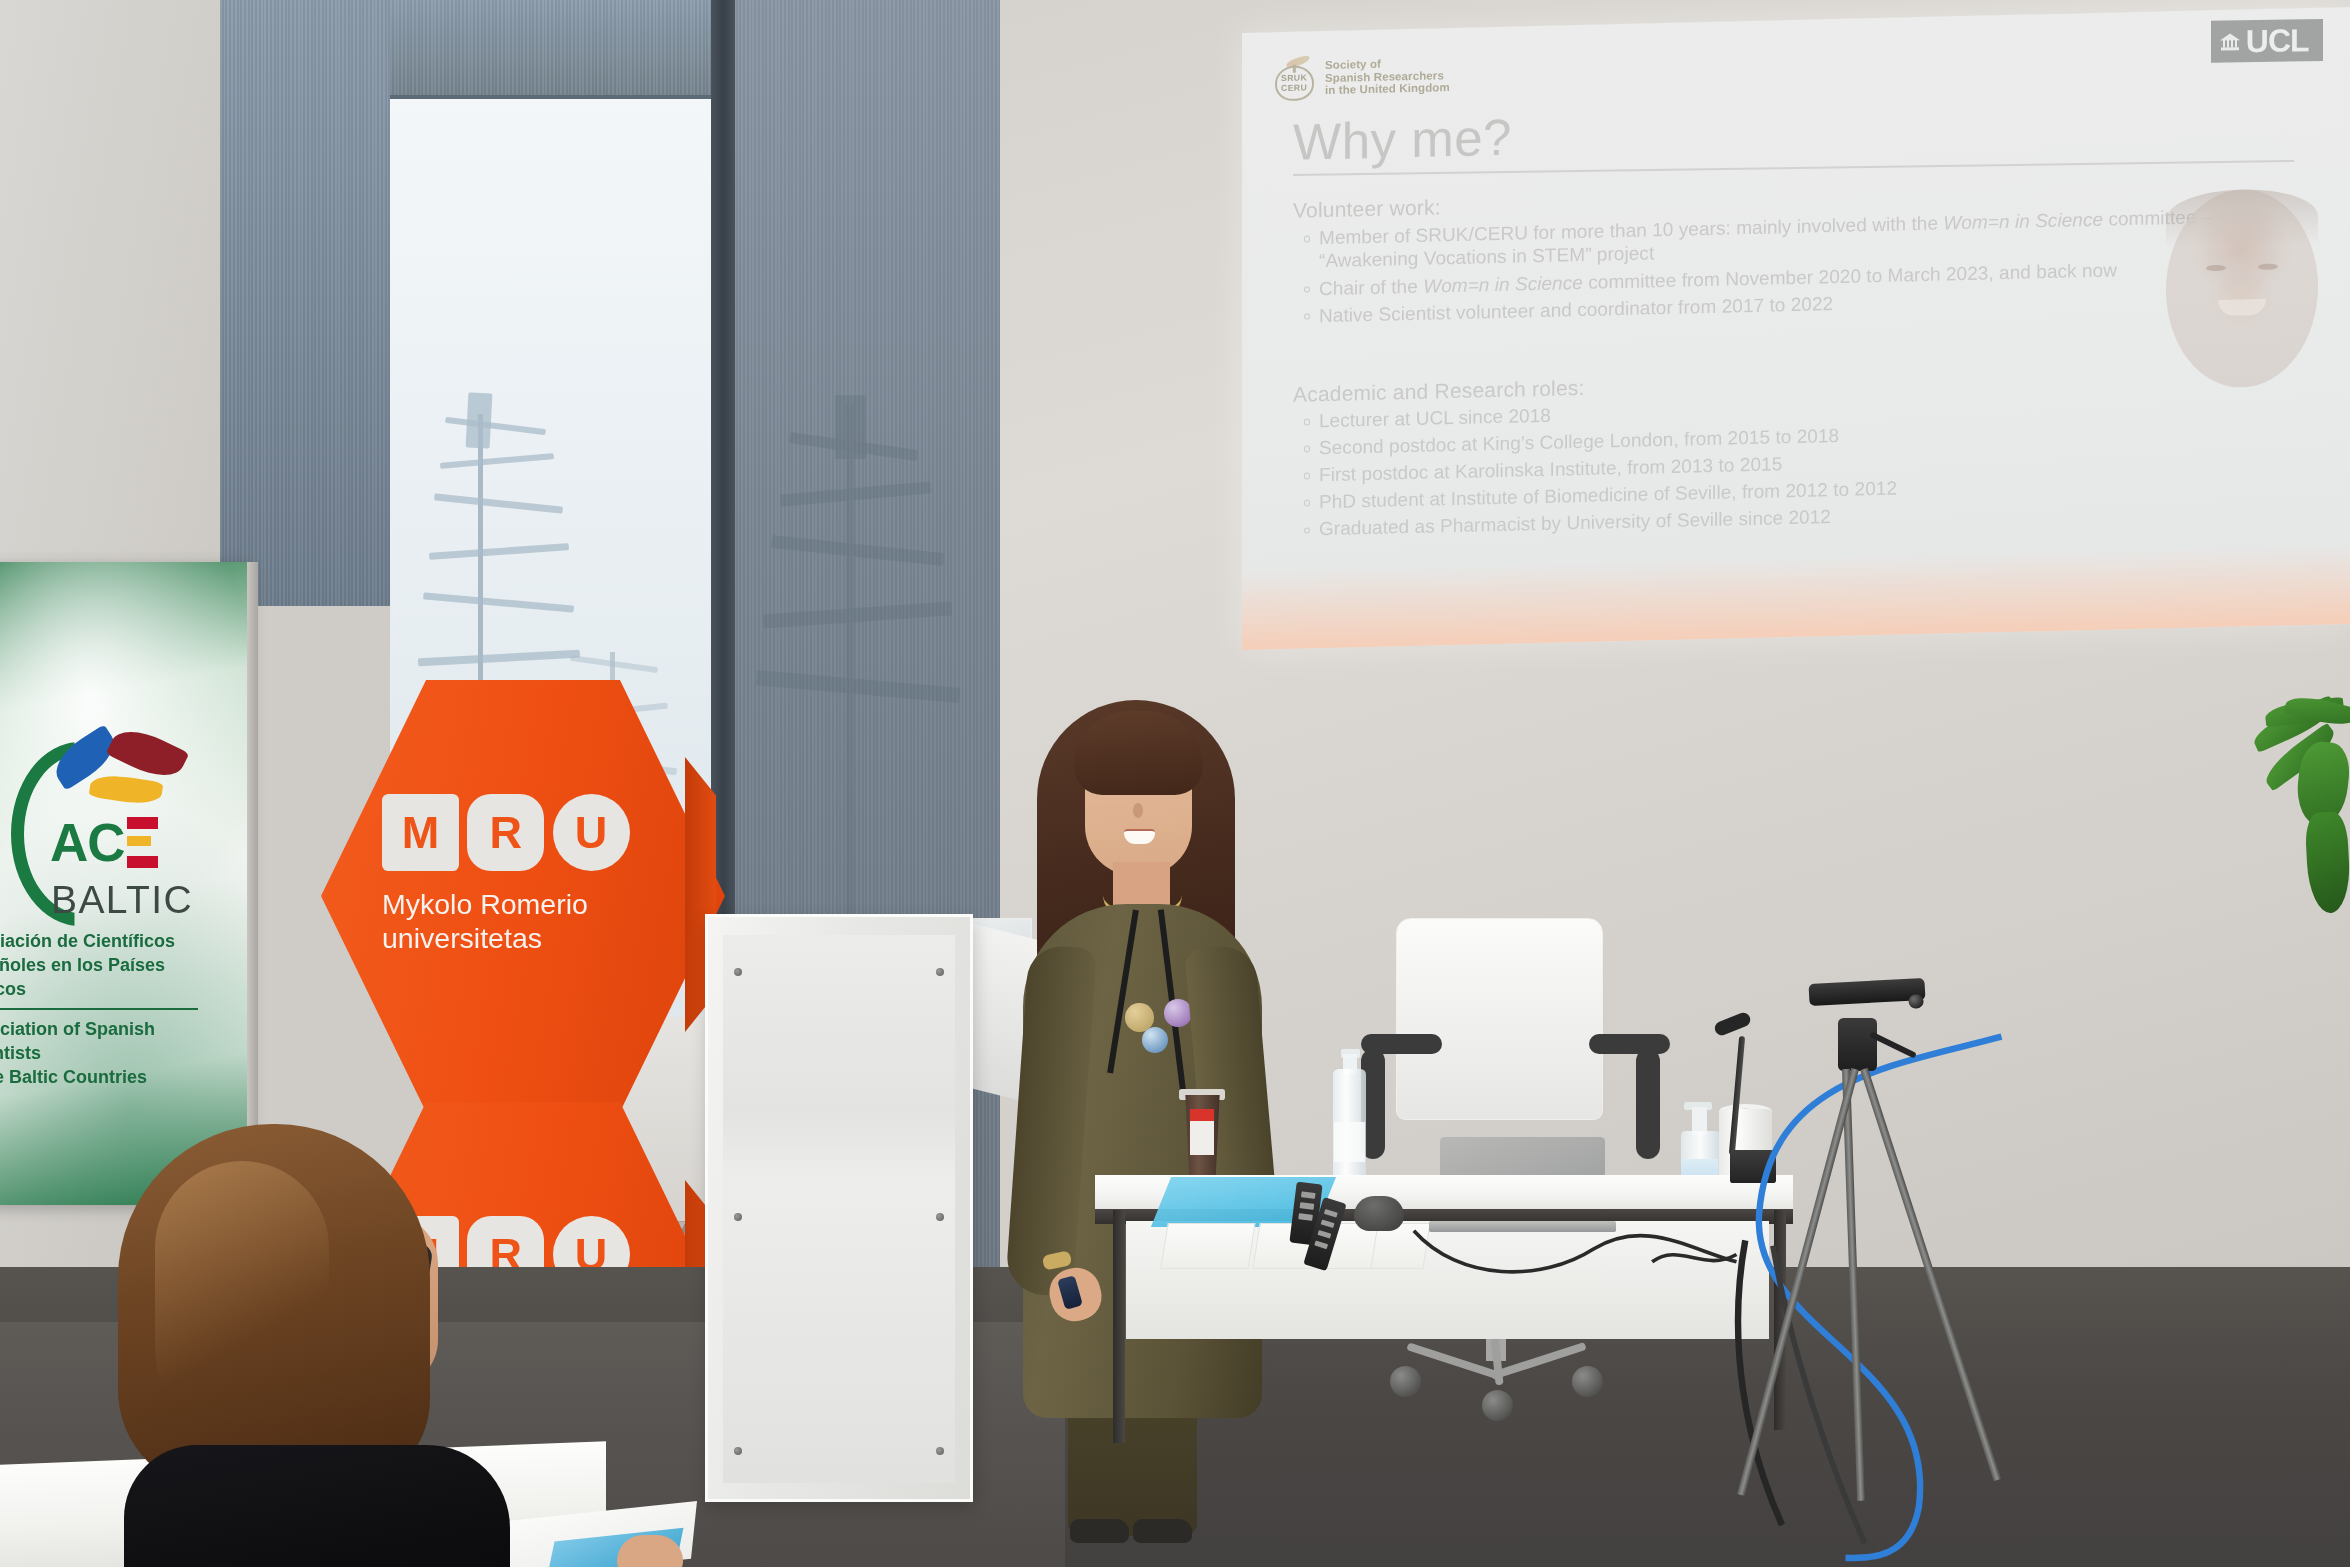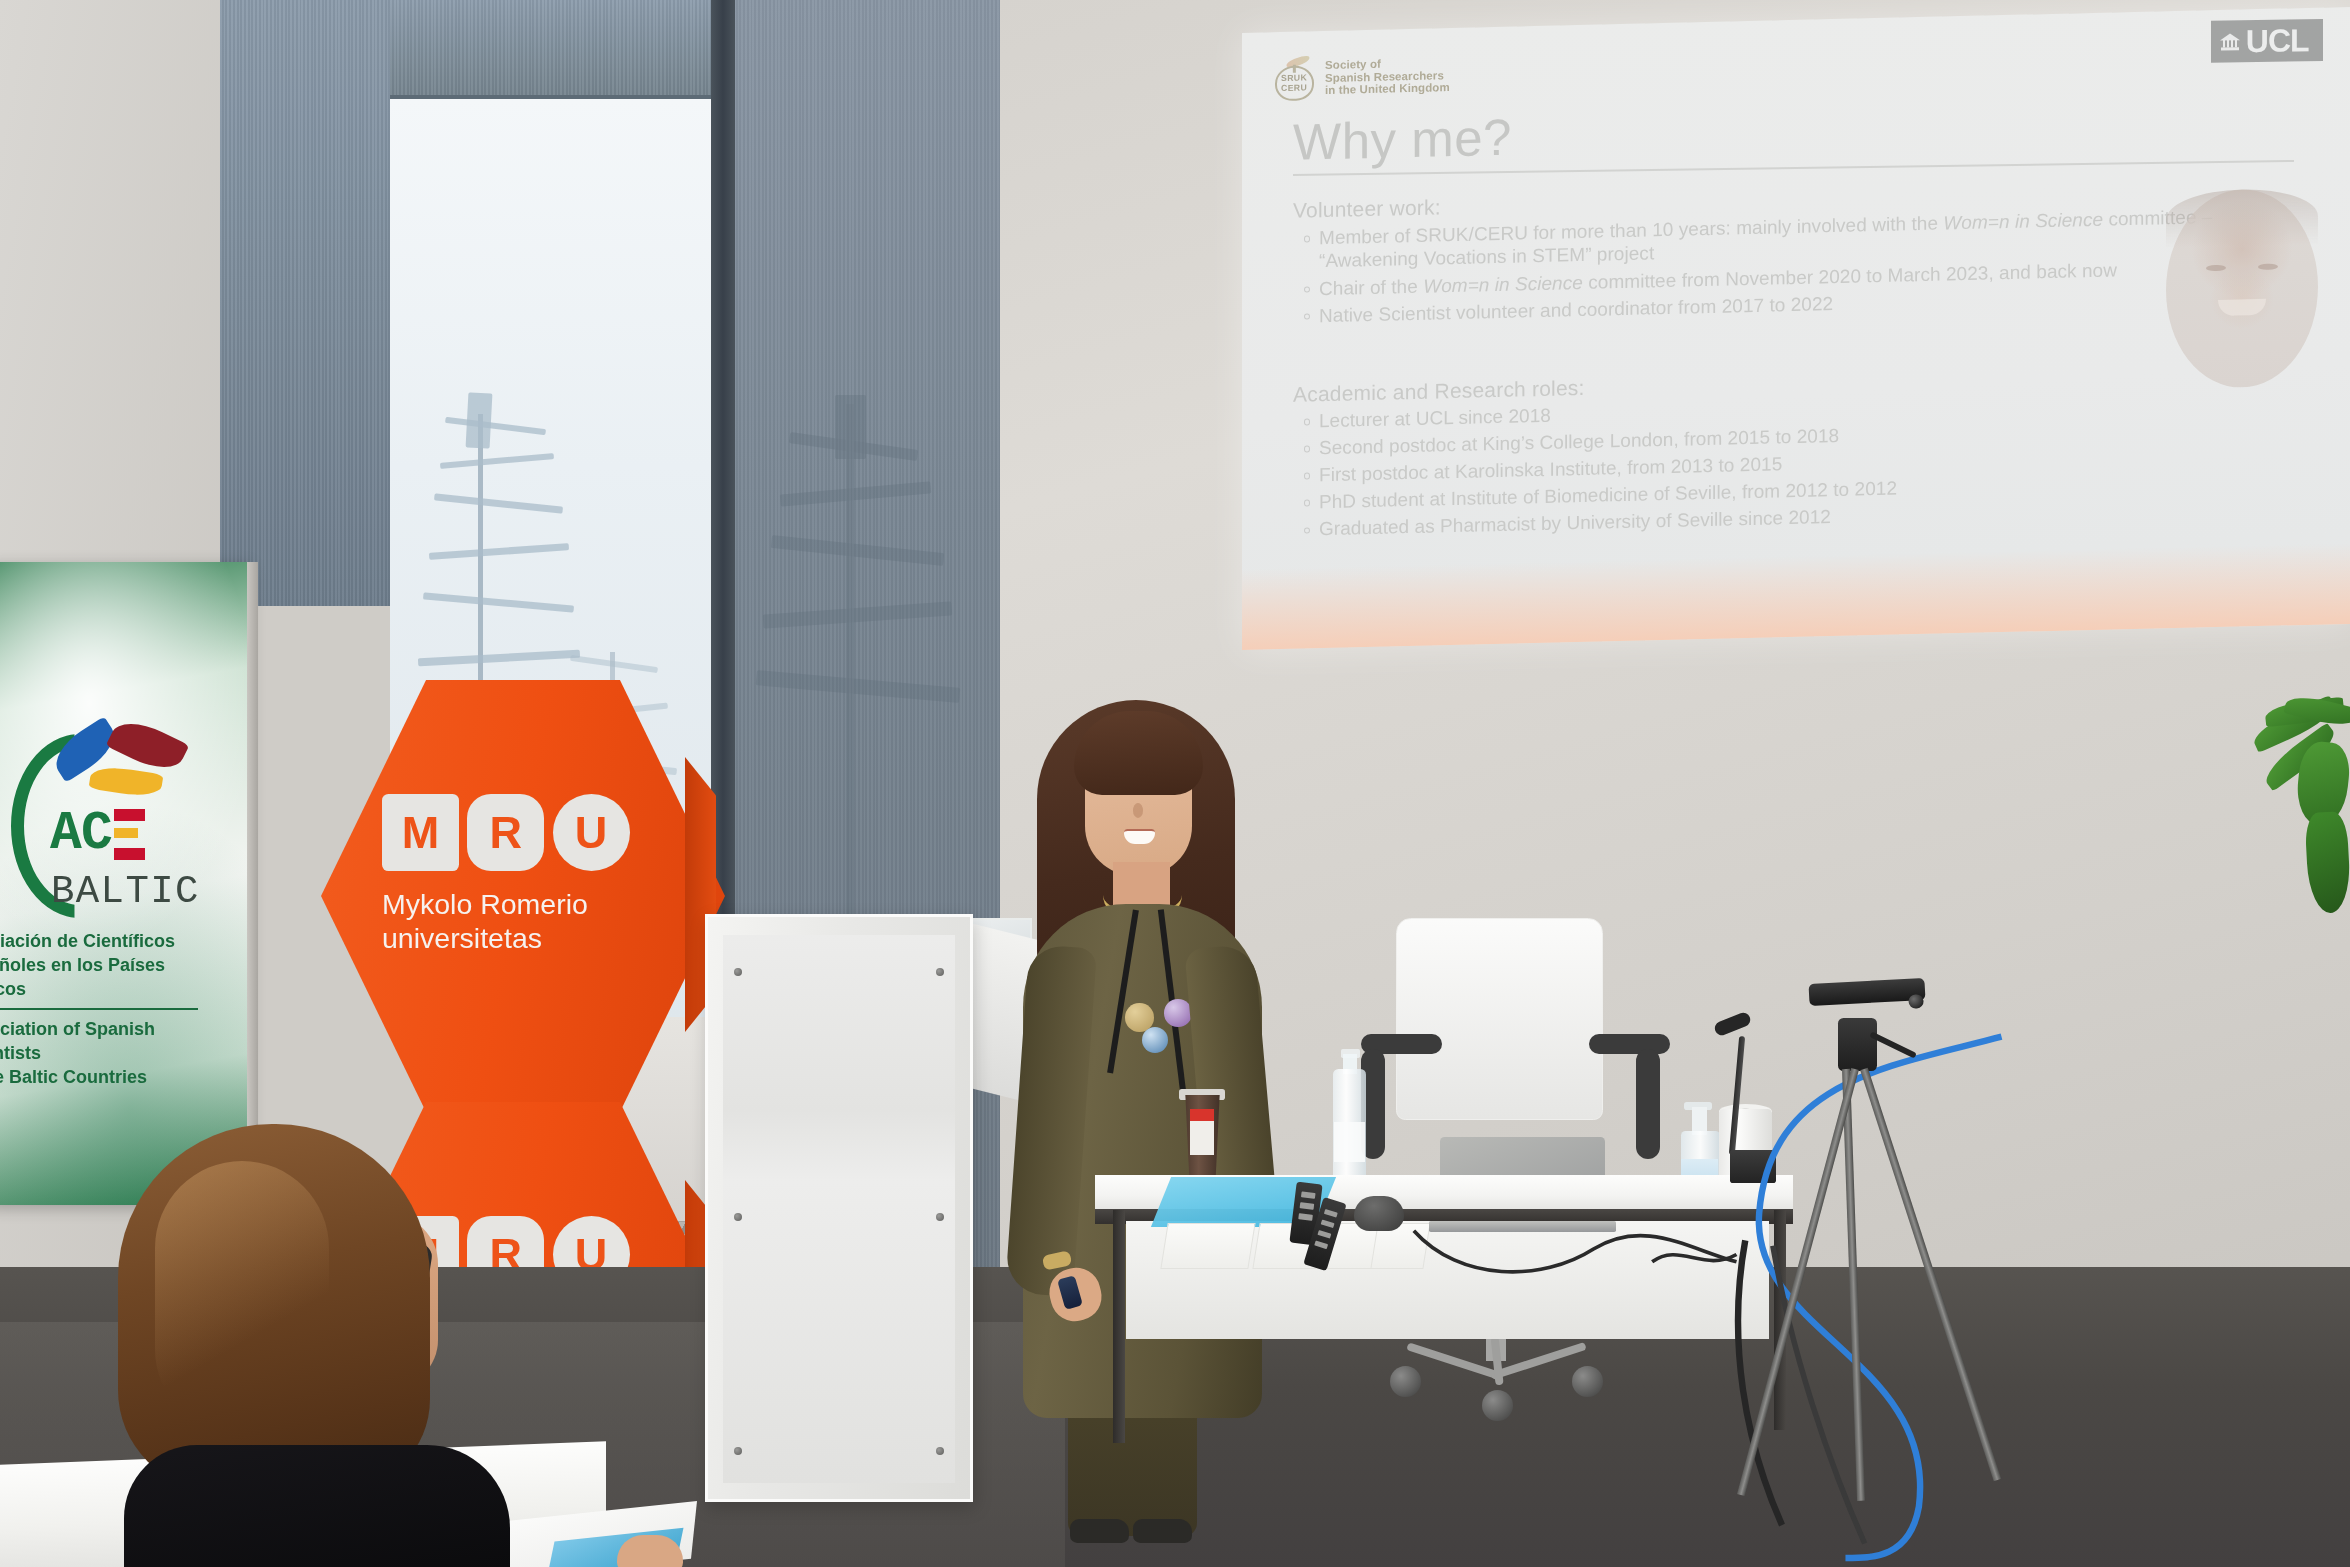--- a/index.html
+++ b/index.html
@@ -218,21 +218,21 @@
     background:
       radial-gradient(ellipse 90% 55% at 40% 22%, rgba(255,255,255,.92), rgba(255,255,255,0) 70%),
       radial-gradient(ellipse 120% 70% at 55% 85%, rgba(19,112,70,.30), rgba(19,112,70,0) 68%),
       linear-gradient(170deg,#2e7d4f 0%,#cfe3d4 22%,#f3f5f2 52%,#d9e7dc 78%,#2b7a4d 100%);
     box-shadow:3.7px 3.7px 14.7px rgba(0,0,0,.25);
   }
   .banner-edge{
     position:absolute; right:-11px; top:0; width:11px; height:643px;
     background:linear-gradient(90deg,#c9c6c1,#a9a6a1);
   }
-  .ace-logo{ position:absolute; left:27.5px; top:128px; width:211px; height:230px;font-family:Liberation Mono, monospace; }
+  .ace-logo{ position:absolute; left:27.5px; top:136px; width:211px; height:230px; }
   .ace-arc{
     position:absolute; left:0; top:44px; width:138px; height:184px;
     border:13px solid #1a7a42; border-radius:50%;
     clip-path:polygon(0 0,46% 0,46% 100%,0 100%);
   }
   .leafb{ position:absolute; width:68px; height:35px; border-radius:60% 10% 60% 10%;
     background:#1f62b5; left:40px; top:42px; transform:rotate(-33deg); }
   .leafr{ position:absolute; width:75px; height:37px; border-radius:60% 10% 60% 10%;
     background:#8e1f28; left:99px; top:37px; transform:rotate(26deg); }
   .leafy{ position:absolute; width:72px; height:25px; border-radius:55% 15% 55% 15%;

